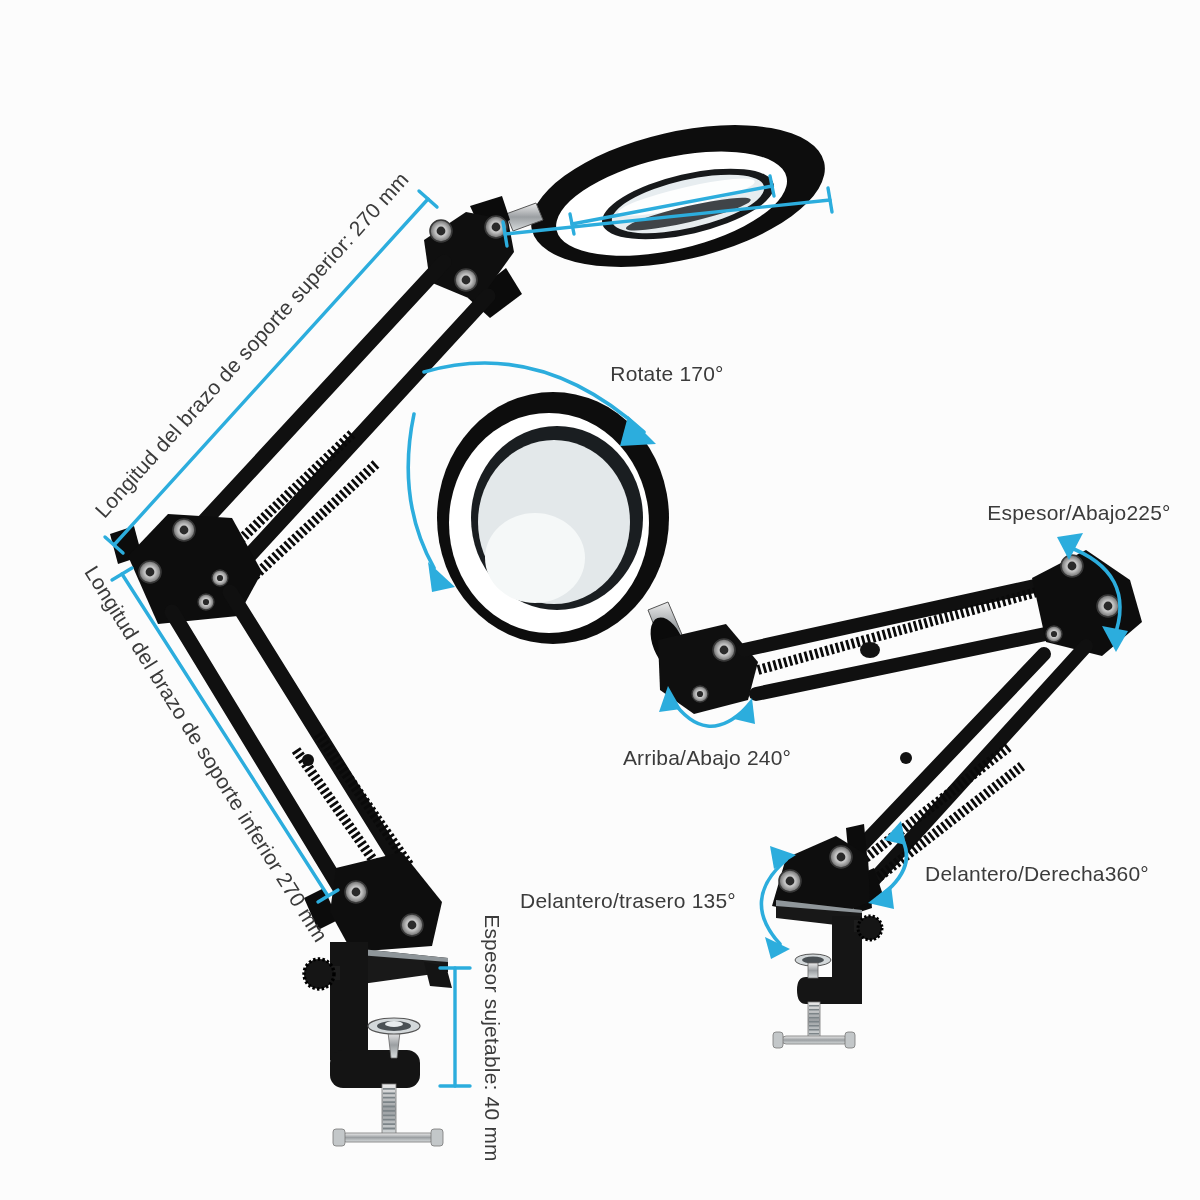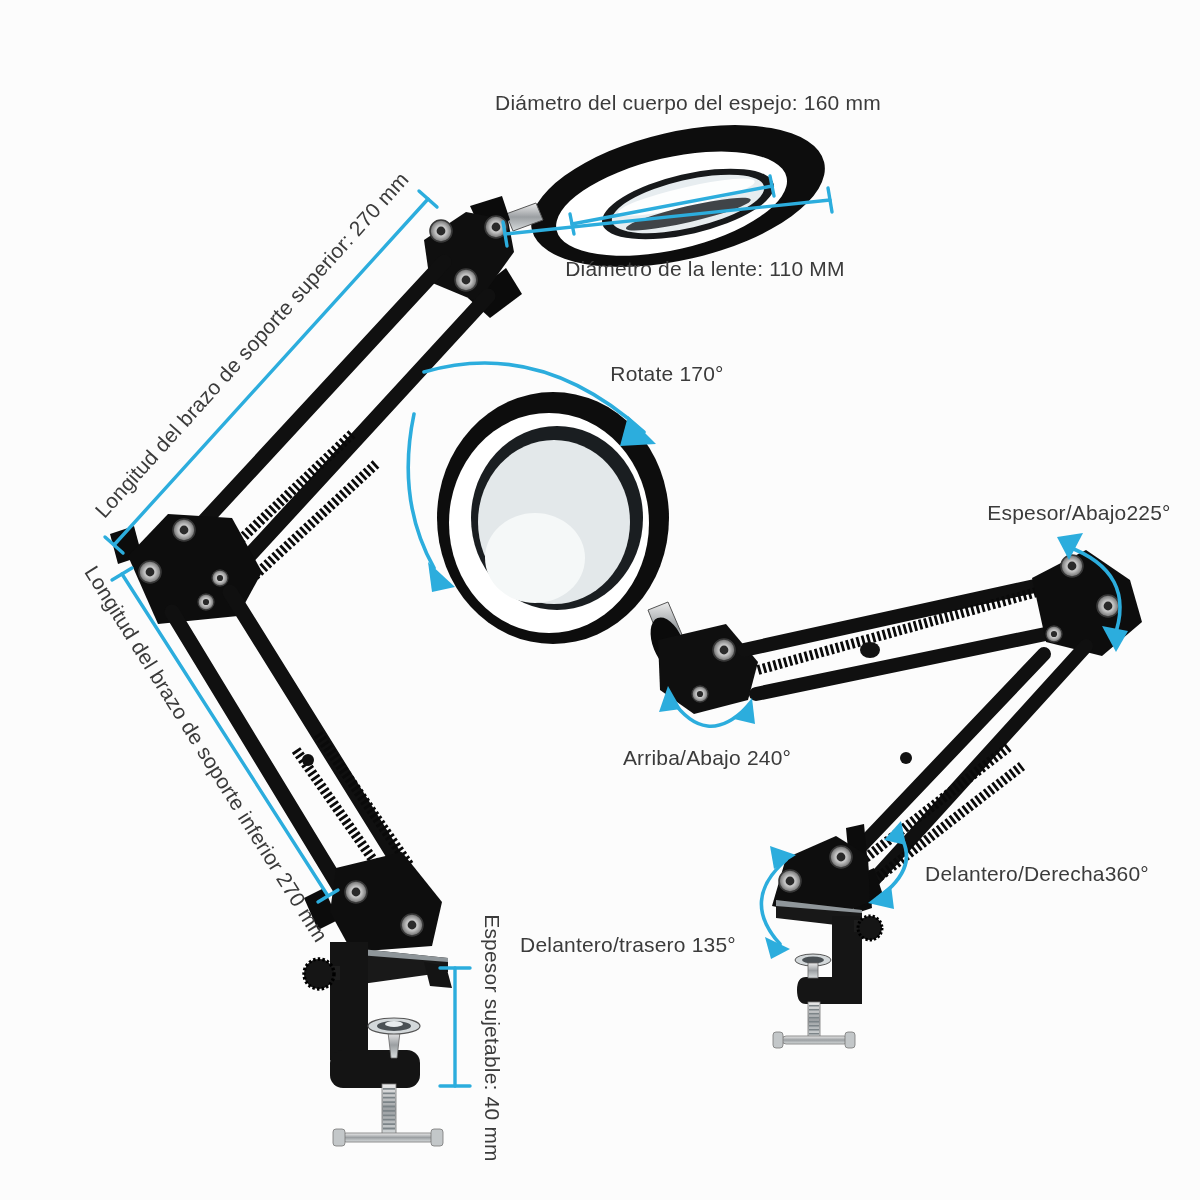--- a/index.html
+++ b/index.html
@@ -249,32 +249,30 @@
       <polygon points="796,855 770,846 774,869"></polygon>
       <polygon points="790,949 765,937 771,959"></polygon>
     </g>
     <g class="arrow">
       <path d="M 898 832 Q 922 866 878 898"></path>
       <polygon points="901,821 884,840 906,845"></polygon>
       <polygon points="868,903 891,885 894,909"></polygon>
     </g>
   </svg>
 
-  <div class="label" style="left:688px; top:103px;">Diámetro del cuerpo del espejo: 160 mm</div>
-
-  <div class="label" style="left:705px; top:269px;">Diámetro de la lente: 110 MM</div>
+
 
   <div class="label" style="left:667px; top:374px;">Rotate 170°</div>
 
   <div class="label rot-up" style="left:252px; top:345px;">Longitud del brazo de soporte superior: 270 mm</div>
 
   <div class="label rot-down" style="left:206px; top:754px;">Longitud del brazo de soporte inferior 270 mm</div>
 
   <div class="label" style="left:1079px; top:513px;">Espesor/Abajo225°</div>
 
   <div class="label" style="left:707px; top:758px;">Arriba/Abajo 240°</div>
 
   <div class="label" style="left:1037px; top:874px;">Delantero/Derecha360°</div>
 
-  <div class="label" style="left:628px; top:901px;margin-top:44px;">Delantero/trasero 135°</div>
+  <div class="label" style="left:628px; top:901px;">Delantero/trasero 135°</div>
 
   <div class="label rot-vert" style="left:492px; top:1038px;">Espesor sujetable: 40 mm</div>
 </div>
 
 </body></html>

